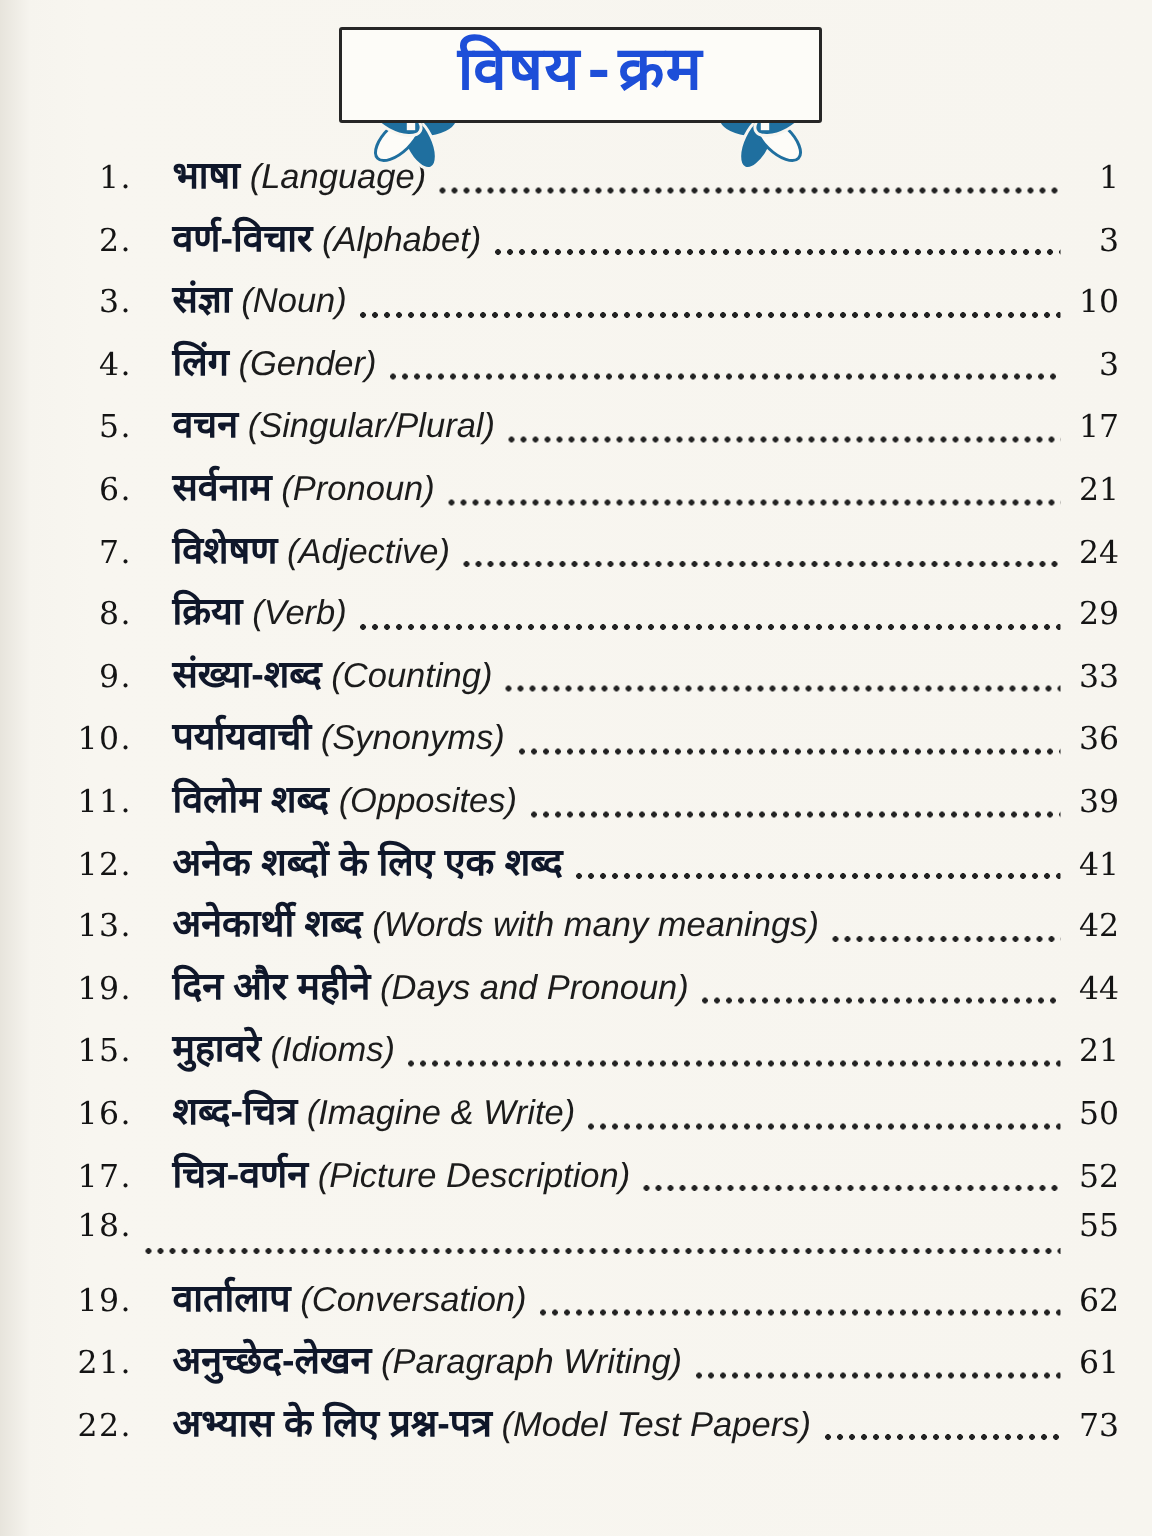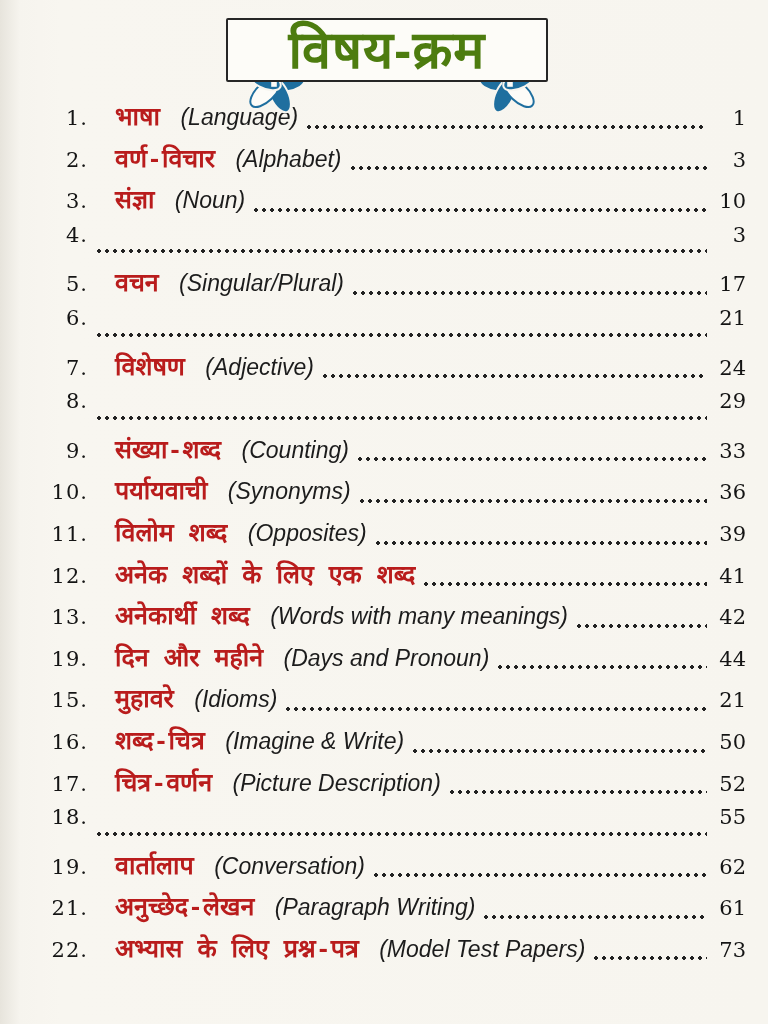--- a/index.html
+++ b/index.html
@@ -34,26 +34,26 @@
     height: 60px;
     background: #fdfcf8;
     border: 2.5px solid #262626;
     border-radius: 2px;
     display: flex;
     align-items: center;
     justify-content: center;
   }
   .title-box h1 {
     margin: 0;
-    font-size: 52px;
+    font-size: 40px;
     line-height: 1;
     font-weight: 700;
     letter-spacing: 1px;
-    font-family: Liberation Sans, sans-serif;
-    color: #4d7c0f;
+    font-family: Liberation Mono, monospace;
+    color: #1d4ed8;
   }
   .flower-cluster {
     position: absolute;
     top: 0;
     width: 132px;
     height: 104px;
     pointer-events: none;
   }
   .flower-left  { left: 196px; }
   .flower-right { right: 186px; transform: scaleX(-1); }
@@ -77,29 +77,28 @@
     letter-spacing: 1px;
     color: #141414;
   }
   .titles {
     margin-left: 27px;
     white-space: nowrap;
   }
   .hi {
     font-size: 25px;
     font-weight: 700;
-    color: #b91c1c;
-    font-family: Liberation Mono, monospace;
+    color: #0f172a;
   }
   .en {
     font-size: 23px;
     font-style: italic;
     font-weight: 500;
     color: #1c1c1c;
-    margin-left: 16px;
+    margin-left: 2px;
   }
   .leader {
     flex: 1 1 auto;
     align-self: flex-end;
     height: 8px;
     margin: 0 3px 9px 7px;
     background-image: radial-gradient(circle, #222 1.7px, rgba(0,0,0,0) 2.1px);
     background-size: 8px 8px;
     background-repeat: repeat-x;
     background-position: 0 100%;
@@ -222,52 +221,64 @@
     <span class="titles">
       <span class="hi">संज्ञा</span>
       <span class="en">(Noun)</span>
     </span>
     <span class="leader"></span>
     <span class="pg">10</span>
   </li>
 
   <li class="toc-row">
     <span class="num">4.</span>
+    <span class="titles">
+      <span class="hi">लिंग</span>
+      <span class="en">(Gender)</span>
+    </span>
     <span class="leader"></span>
     <span class="pg">3</span>
   </li>
 
   <li class="toc-row">
     <span class="num">5.</span>
     <span class="titles">
       <span class="hi">वचन</span>
       <span class="en">(Singular/Plural)</span>
     </span>
     <span class="leader"></span>
     <span class="pg">17</span>
   </li>
 
   <li class="toc-row">
     <span class="num">6.</span>
+    <span class="titles">
+      <span class="hi">सर्वनाम</span>
+      <span class="en">(Pronoun)</span>
+    </span>
     <span class="leader"></span>
     <span class="pg">21</span>
   </li>
 
   <li class="toc-row">
     <span class="num">7.</span>
     <span class="titles">
       <span class="hi">विशेषण</span>
       <span class="en">(Adjective)</span>
     </span>
     <span class="leader"></span>
     <span class="pg">24</span>
   </li>
 
   <li class="toc-row">
     <span class="num">8.</span>
+    <span class="titles">
+      <span class="hi">क्रिया</span>
+      <span class="en">(Verb)</span>
+    </span>
     <span class="leader"></span>
     <span class="pg">29</span>
   </li>
 
   <li class="toc-row">
     <span class="num">9.</span>
     <span class="titles">
       <span class="hi">संख्या-शब्द</span>
       <span class="en">(Counting)</span>
     </span>

